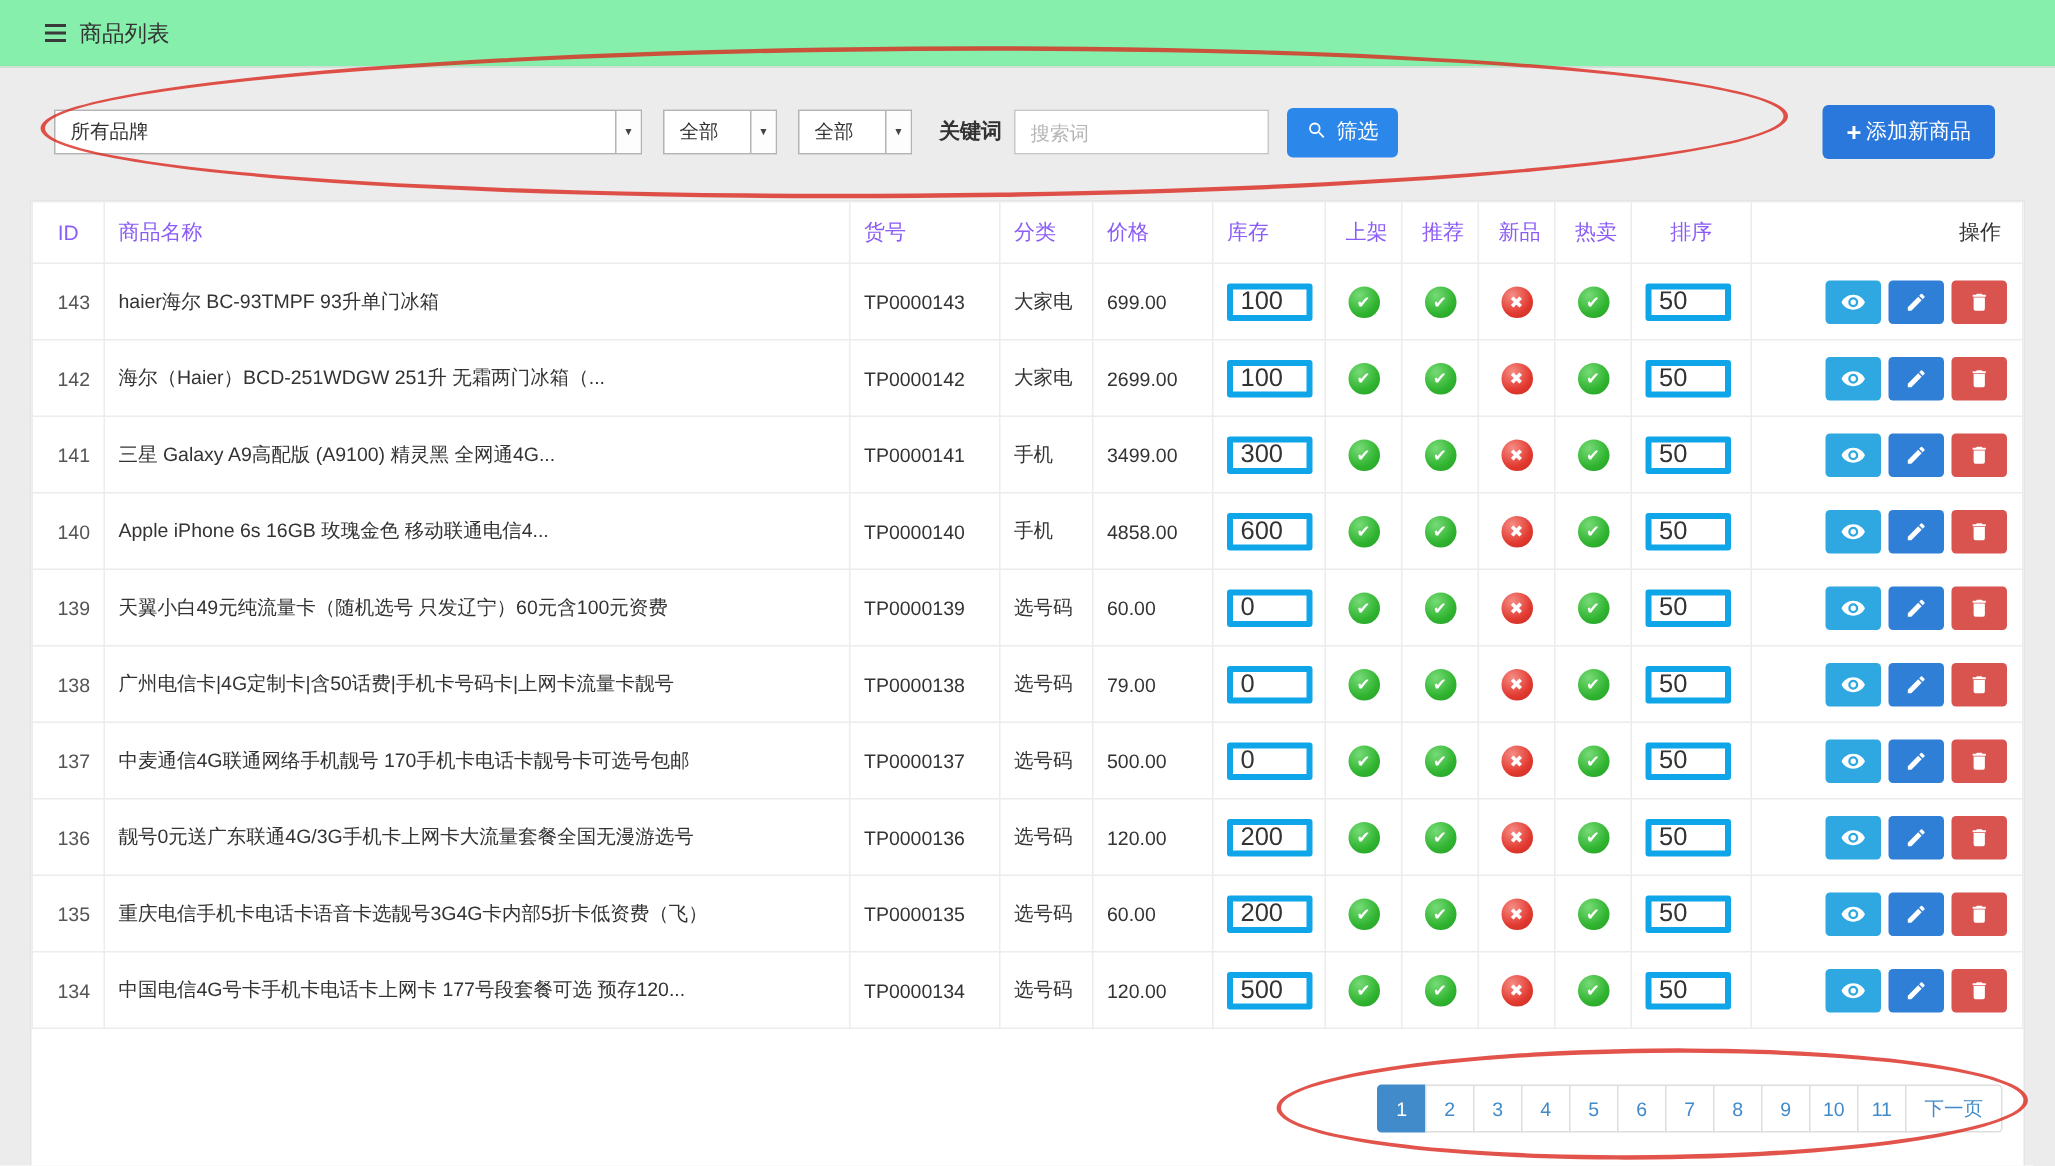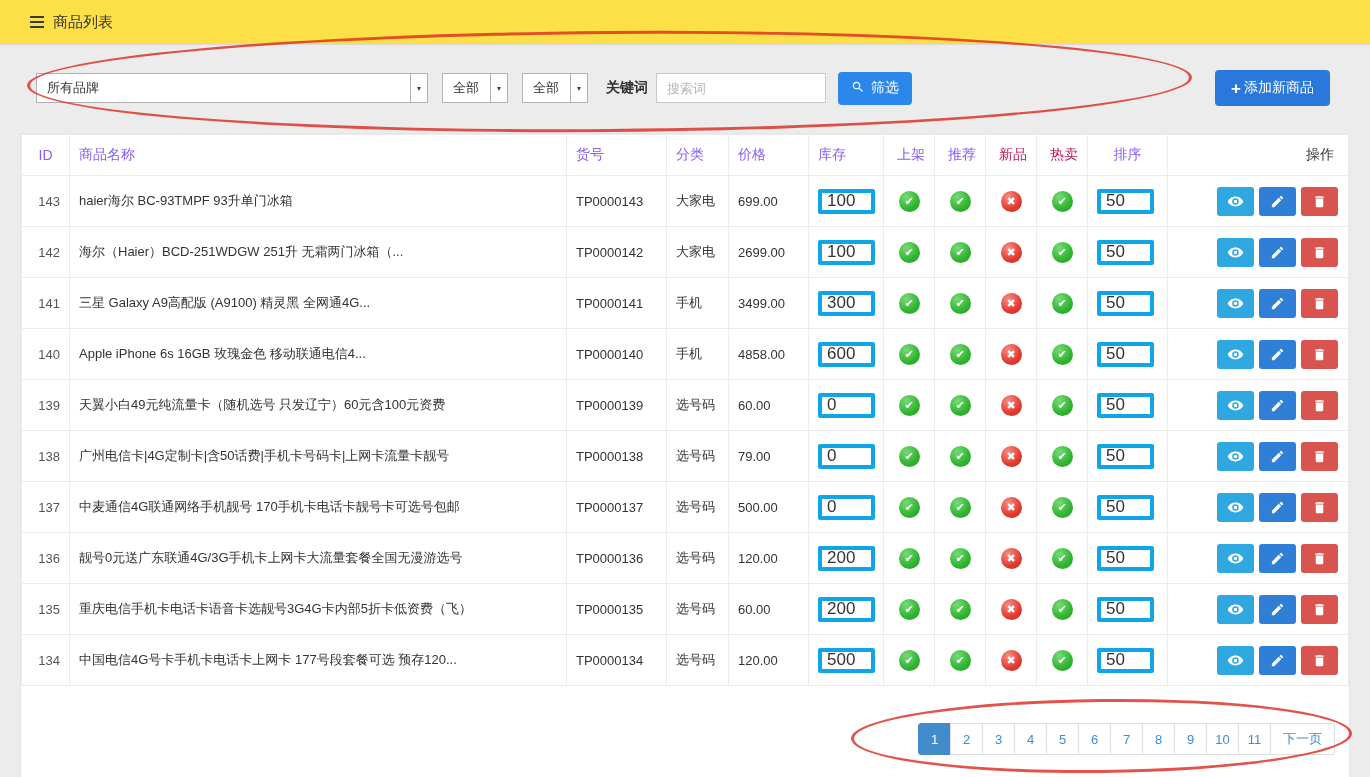--- a/index.html
+++ b/index.html
@@ -8,21 +8,21 @@
     width: 1370px; height: 777px;
     background: #ececec;
     font-family: "Liberation Sans", "DejaVu Sans", sans-serif;
     color: #333;
     position: relative;
     overflow: hidden;
   }
 
   
   .topbar {
-    height: 45px; background: #fde047;
+    height: 45px; background: #86efac;
     border-bottom: 1px solid #d9d9d9;
     display: flex; align-items: center; gap: 9px;
     padding-left: 30px;
   }
   .menu-icon { display: inline-flex; flex-direction: column; gap: 3px; }
   .menu-icon .bar { display: block; width: 14px; height: 2px; background: #3a3a3a; }
   .page-title { font-size: 15px; color: #333; }
 
   
   .filter-row {
@@ -38,21 +38,21 @@
   .sel .sel-text { flex: 1; display: flex; align-items: center; padding: 0 10px; overflow: hidden; white-space: nowrap; }
   .sel .sel-arrow {
     width: 17px; border-left: 1px solid #b3b3b3;
     display: flex; align-items: center; justify-content: center;
     font-size: 7px; color: #444; background: #fdfdfd;
   }
   .sel-focused { border-color: #3d8ff0; box-shadow: 0 0 2px rgba(61,143,240,.45); }
   .sel-focused .sel-arrow { border-left-color: #3d8ff0; }
   .w-category { width: 205px; }
   .w-brand { width: 392px; }
-  .w-small { width: 66px; }
+  .w-small { width: 76px; }
   .kw-label { font-weight: bold; font-size: 14px; margin-left: 4px; white-space: nowrap; }
   .search-input {
     width: 170px; height: 30px; border: 1px solid #c8c8c8;
     padding: 0 10px; font-size: 13px; outline: none; border-radius: 0;
     font-family: inherit; color: #333; margin-left: -6px;
   }
   .search-input::placeholder { color: #b4b4b4; }
   .btn {
     border: none; color: #fff; border-radius: 4px; cursor: pointer;
     font-size: 14px; display: inline-flex; align-items: center; justify-content: center;
@@ -72,21 +72,21 @@
   th {
     height: 41px; font-weight: normal; font-size: 14px;
     border: 1px solid #ececec; padding: 0 9px; text-align: left;
     background: #fff; white-space: nowrap;
   }
   td {
     border: 1px solid #ececec; padding: 6px 9px;
     font-size: 13px; height: 51px; white-space: nowrap; overflow: hidden;
   }
   .hstyle-link { color: #8b5cf6; }
-  .hstyle-green { color: #be185d; }
+  .hstyle-green { color: #8b5cf6; }
   .hstyle-plain { color: #333; }
   .th-id { width: 48px; text-align: center; }
   .th-name { width: 497px; }
   .th-sku { width: 100px; }
   .th-category { width: 62px; }
   .th-price { width: 80px; }
   .th-stock { width: 75px; }
   .th-on_sale, .th-recommend, .th-new, .th-hot { width: 51px; text-align: right; }
   .th-sort { width: 80px; text-align: center; }
   .th-actions { text-align: right; padding-right: 14px; }

